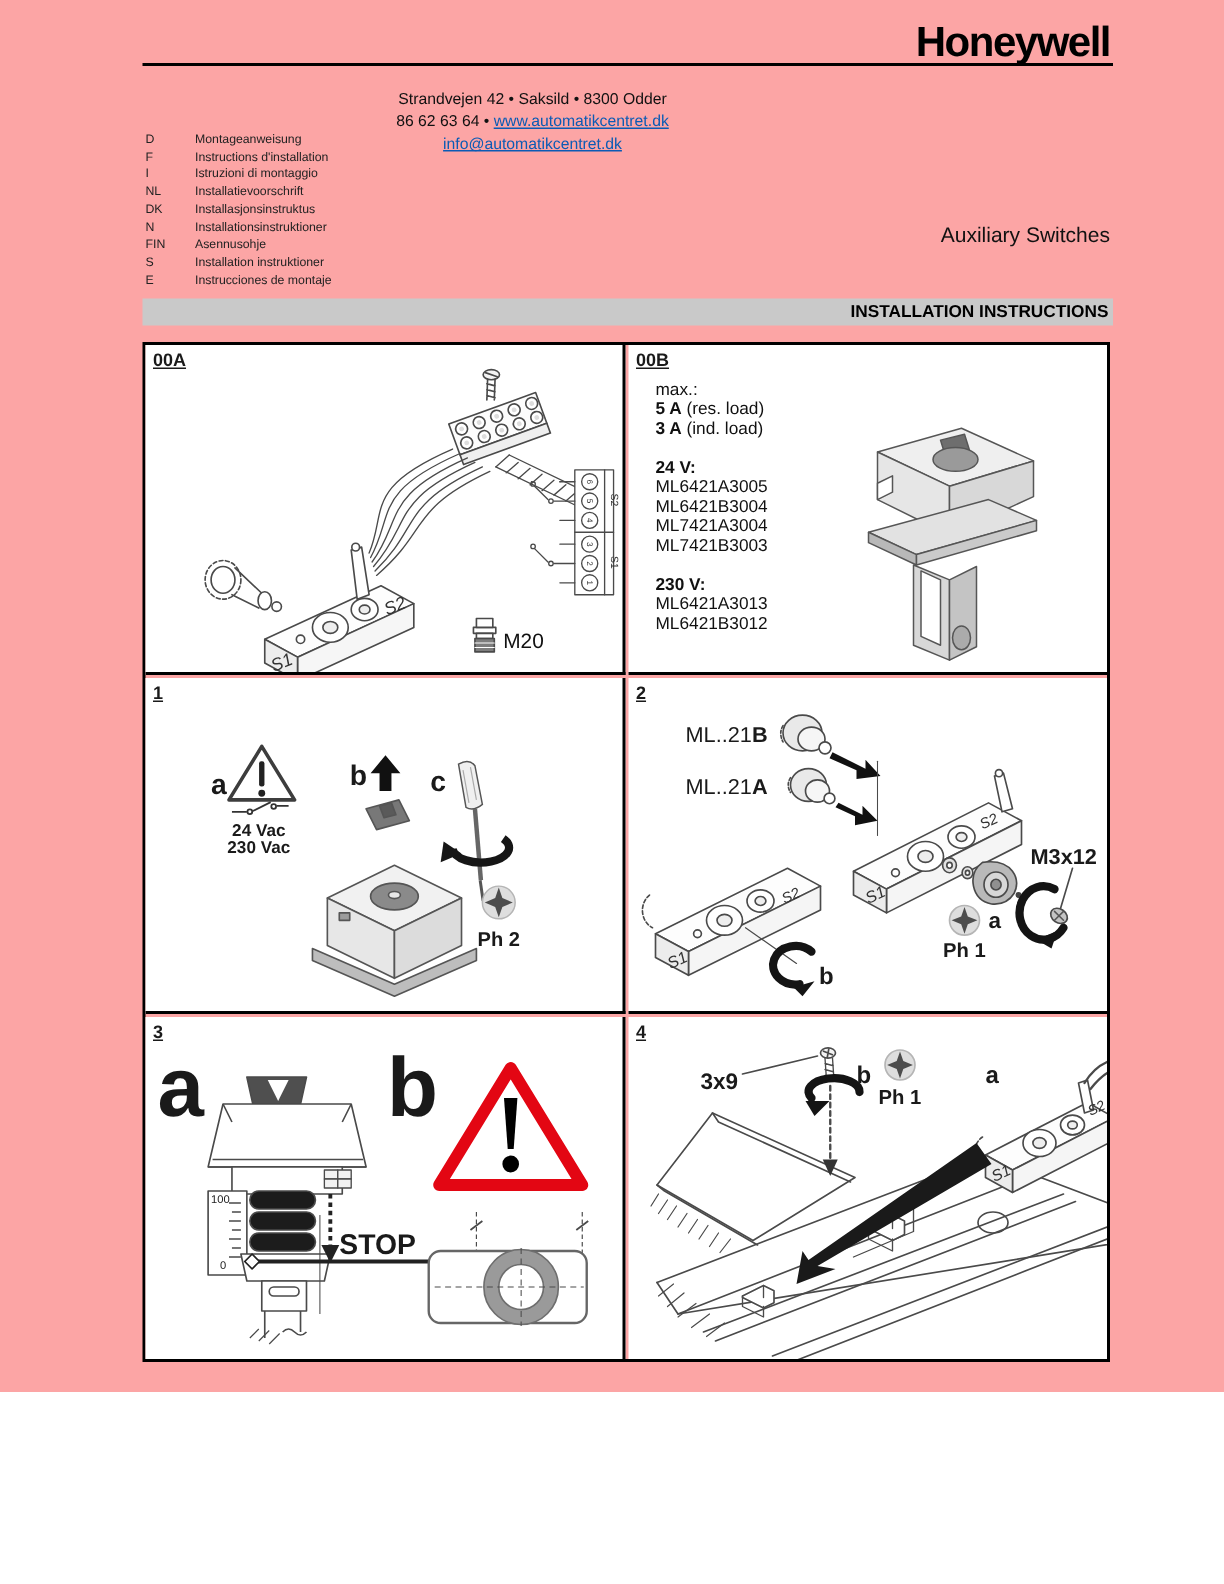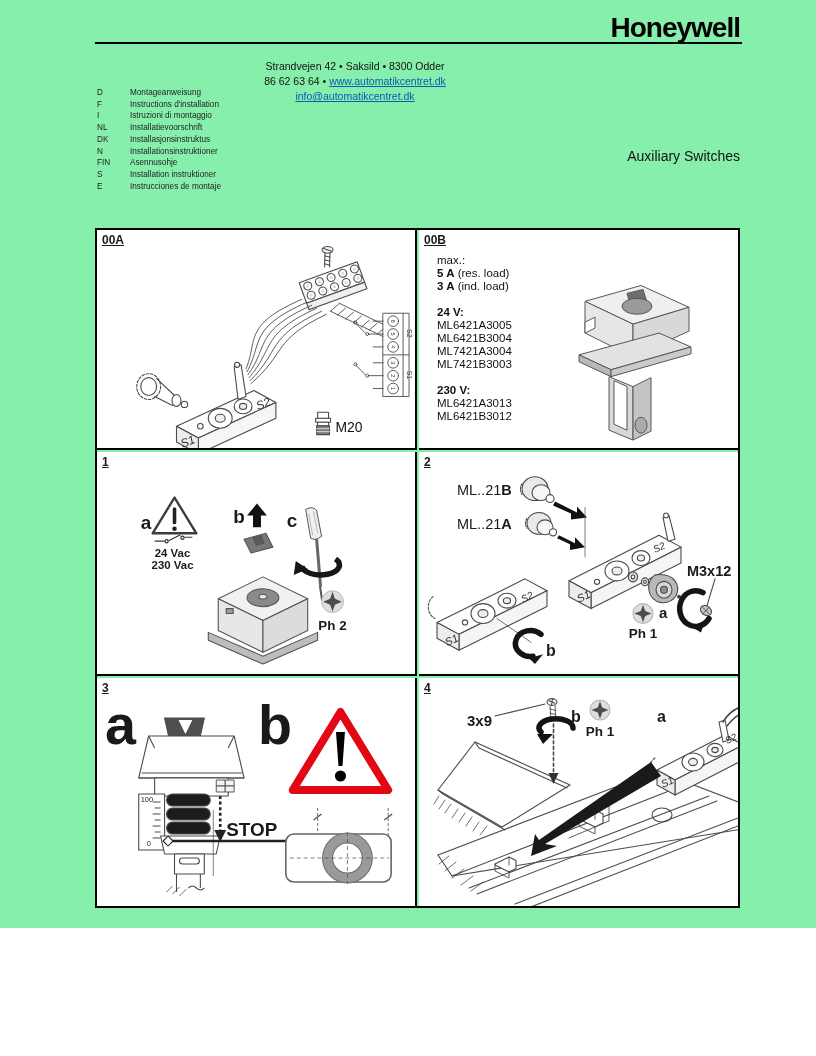--- a/index.html
+++ b/index.html
@@ -1,17 +1,17 @@
 <!DOCTYPE html>
 <html><head>
 <meta charset="utf-8">
 <style>
   * { margin:0; padding:0; box-sizing:border-box; }
   html,body { width:816px; height:1056px; background:#fff; font-family:"Liberation Sans",sans-serif; color:#1a1a1a; }
-  .page { position:absolute; left:0; top:0; width:816px; height:928px; background:#86efac; overflow:hidden; }
+  .page { position:absolute; left:0; top:0; width:816px; height:928px; background:#fca5a5; overflow:hidden; }
 
   
   .brand { position:absolute; top:12px; right:76px; font-size:28px; font-weight:bold; letter-spacing:-1px; color:#000; }
   .top-rule { position:absolute; left:95px; top:42px; width:647px; height:2px; background:#000; }
 
   .lang-list { position:absolute; left:97px; top:87px; font-size:8.2px; line-height:11.7px; color:#222; }
   .lang-row { white-space:nowrap; }
   .lang-code { display:inline-block; width:33px; }
 
   .ac-block { position:absolute; left:245px; top:57px; width:220px; text-align:center; }
@@ -72,20 +72,21 @@
   <div class="ac-block">
     <div class="ac-line">Strandvejen 42 • Saksild • 8300 Odder</div>
     <div class="ac-line">
       <span>86 62 63 64 •</span>
       <span class="ac-link">www.automatikcentret.dk</span>
     </div>
     <div class="ac-line"><span class="ac-link">info@automatikcentret.dk</span></div>
   </div>
 
   <div class="product-name">Auxiliary Switches</div>
+  <div class="banner">INSTALLATION INSTRUCTIONS</div>
 
   <div class="grid">
 
     <div class="cell" id="cell-00a">
       <span class="cell-label">00A</span>
       <svg class="cell-svg" viewBox="0 0 320 220" preserveAspectRatio="none">
         <g stroke="#4a4a4a" stroke-width="1.1" fill="none" stroke-linejoin="round" stroke-linecap="round">
 
           <g>
             <ellipse cx="232" cy="20" rx="5.5" ry="3.4" fill="#f4f4f4"></ellipse>

